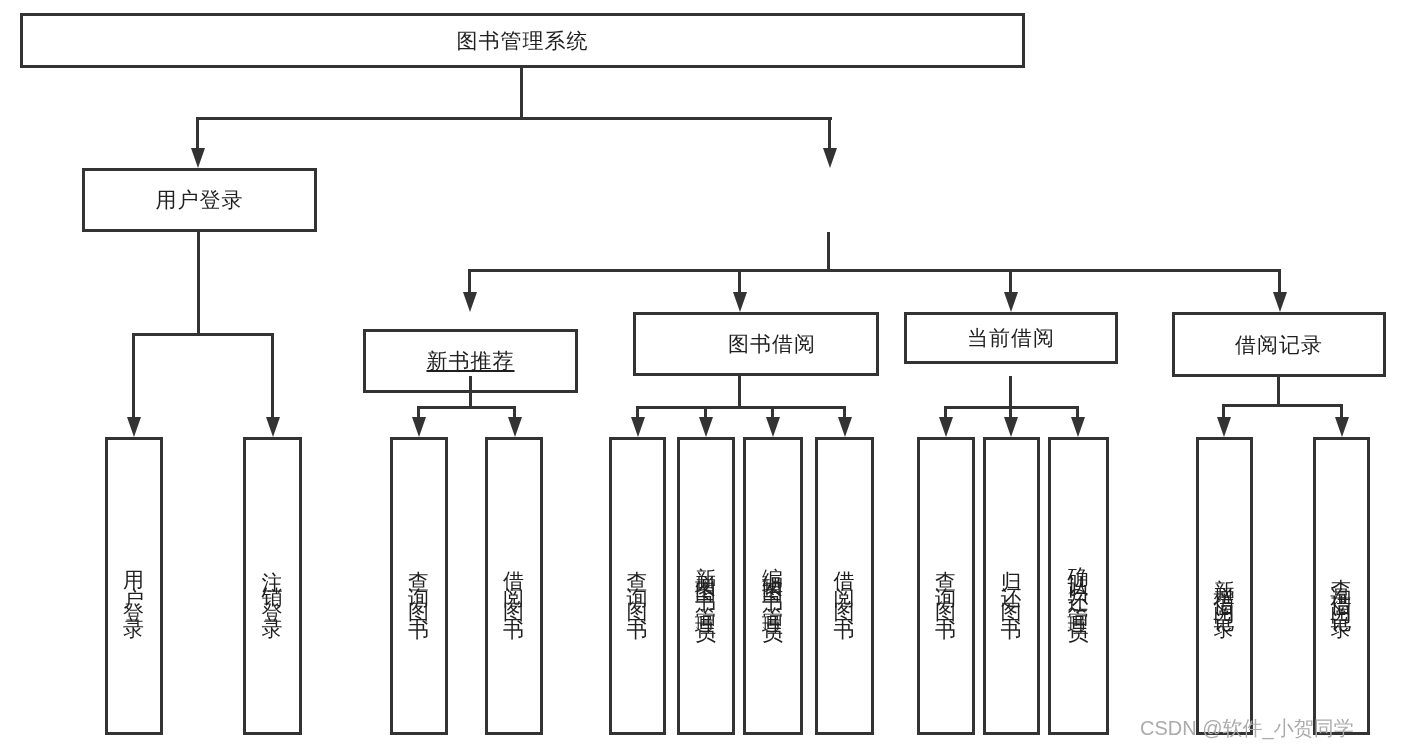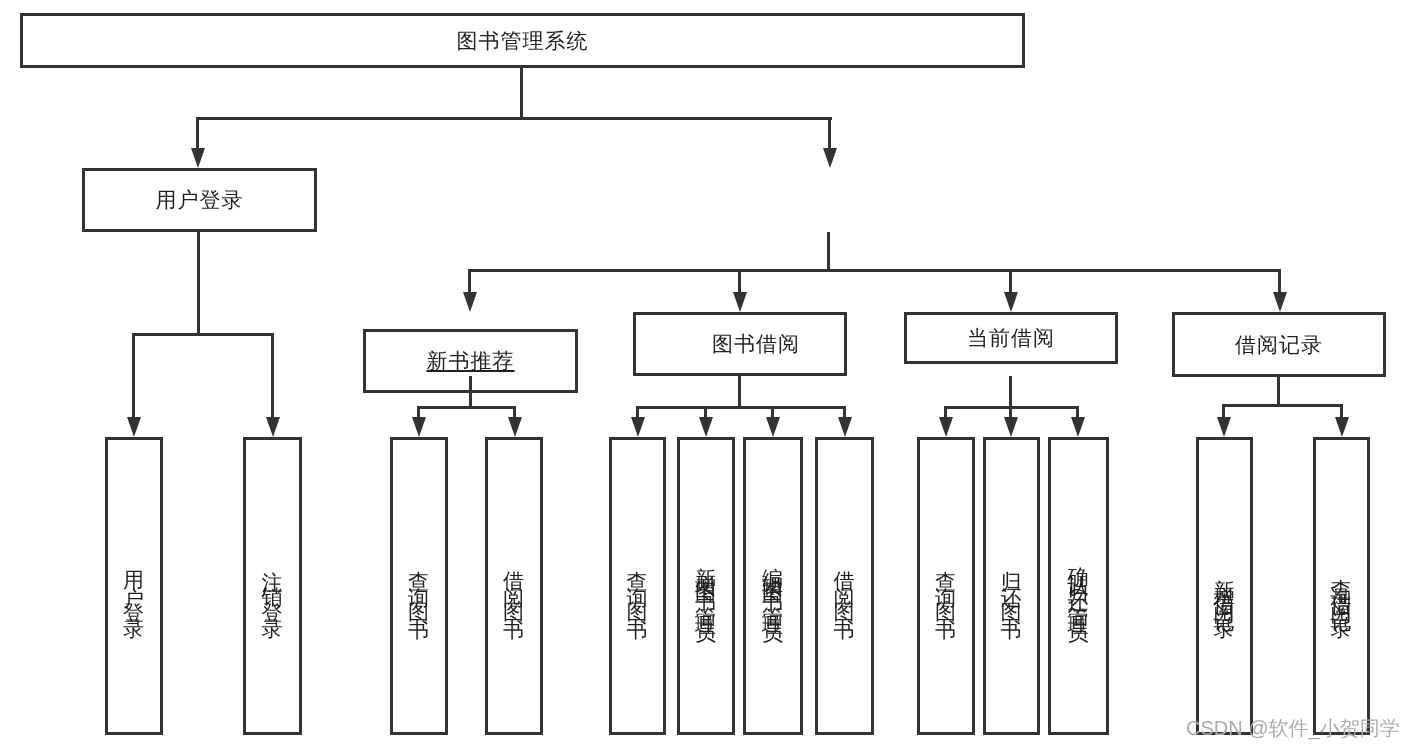--- a/index.html
+++ b/index.html
@@ -22,21 +22,21 @@
     font-size:21px;letter-spacing:16px;line-height:1;white-space:nowrap;
   }
   .vlabel.long{letter-spacing:8px;}
   .edge-line{position:absolute;background:#333333;}
   .arrowhead{
     position:absolute;width:0;height:0;
     border-left:7px solid transparent;border-right:7px solid transparent;
     border-top:20px solid #333333;
   }
   .watermark{
-    position:absolute;left:1186px;top:715px;font-size:20px;
+    position:absolute;left:1140px;top:715px;font-size:20px;
     color:#ababab;white-space:nowrap;z-index:5;
   }
 </style>
 </head>
 <body>
 
 <div class="stage">
 
   <div class="node" style="left:20px;top:13px;width:1005px;height:55px;">
     <span class="hlabel">图书管理系统</span>
@@ -44,21 +44,21 @@
 
   <div class="node" style="left:82px;top:168px;width:235px;height:64px;">
     <span class="hlabel">用户登录</span>
   </div>
 
 
   <div class="node" style="left:363px;top:329px;width:215px;height:64px;text-decoration:underline;">
     <span class="hlabel">新书推荐</span>
   </div>
 
-  <div class="node" style="left:633px;top:312px;width:214px;height:64px;padding-left:32px;">
+  <div class="node" style="left:633px;top:312px;width:246px;height:64px;padding-left:32px;">
     <span class="hlabel">图书借阅</span>
   </div>
 
   <div class="node" style="left:904px;top:312px;width:214px;height:52px;">
     <span class="hlabel">当前借阅</span>
   </div>
 
   <div class="node" style="left:1172px;top:312px;width:214px;height:65px;">
     <span class="hlabel">借阅记录</span>
   </div>

